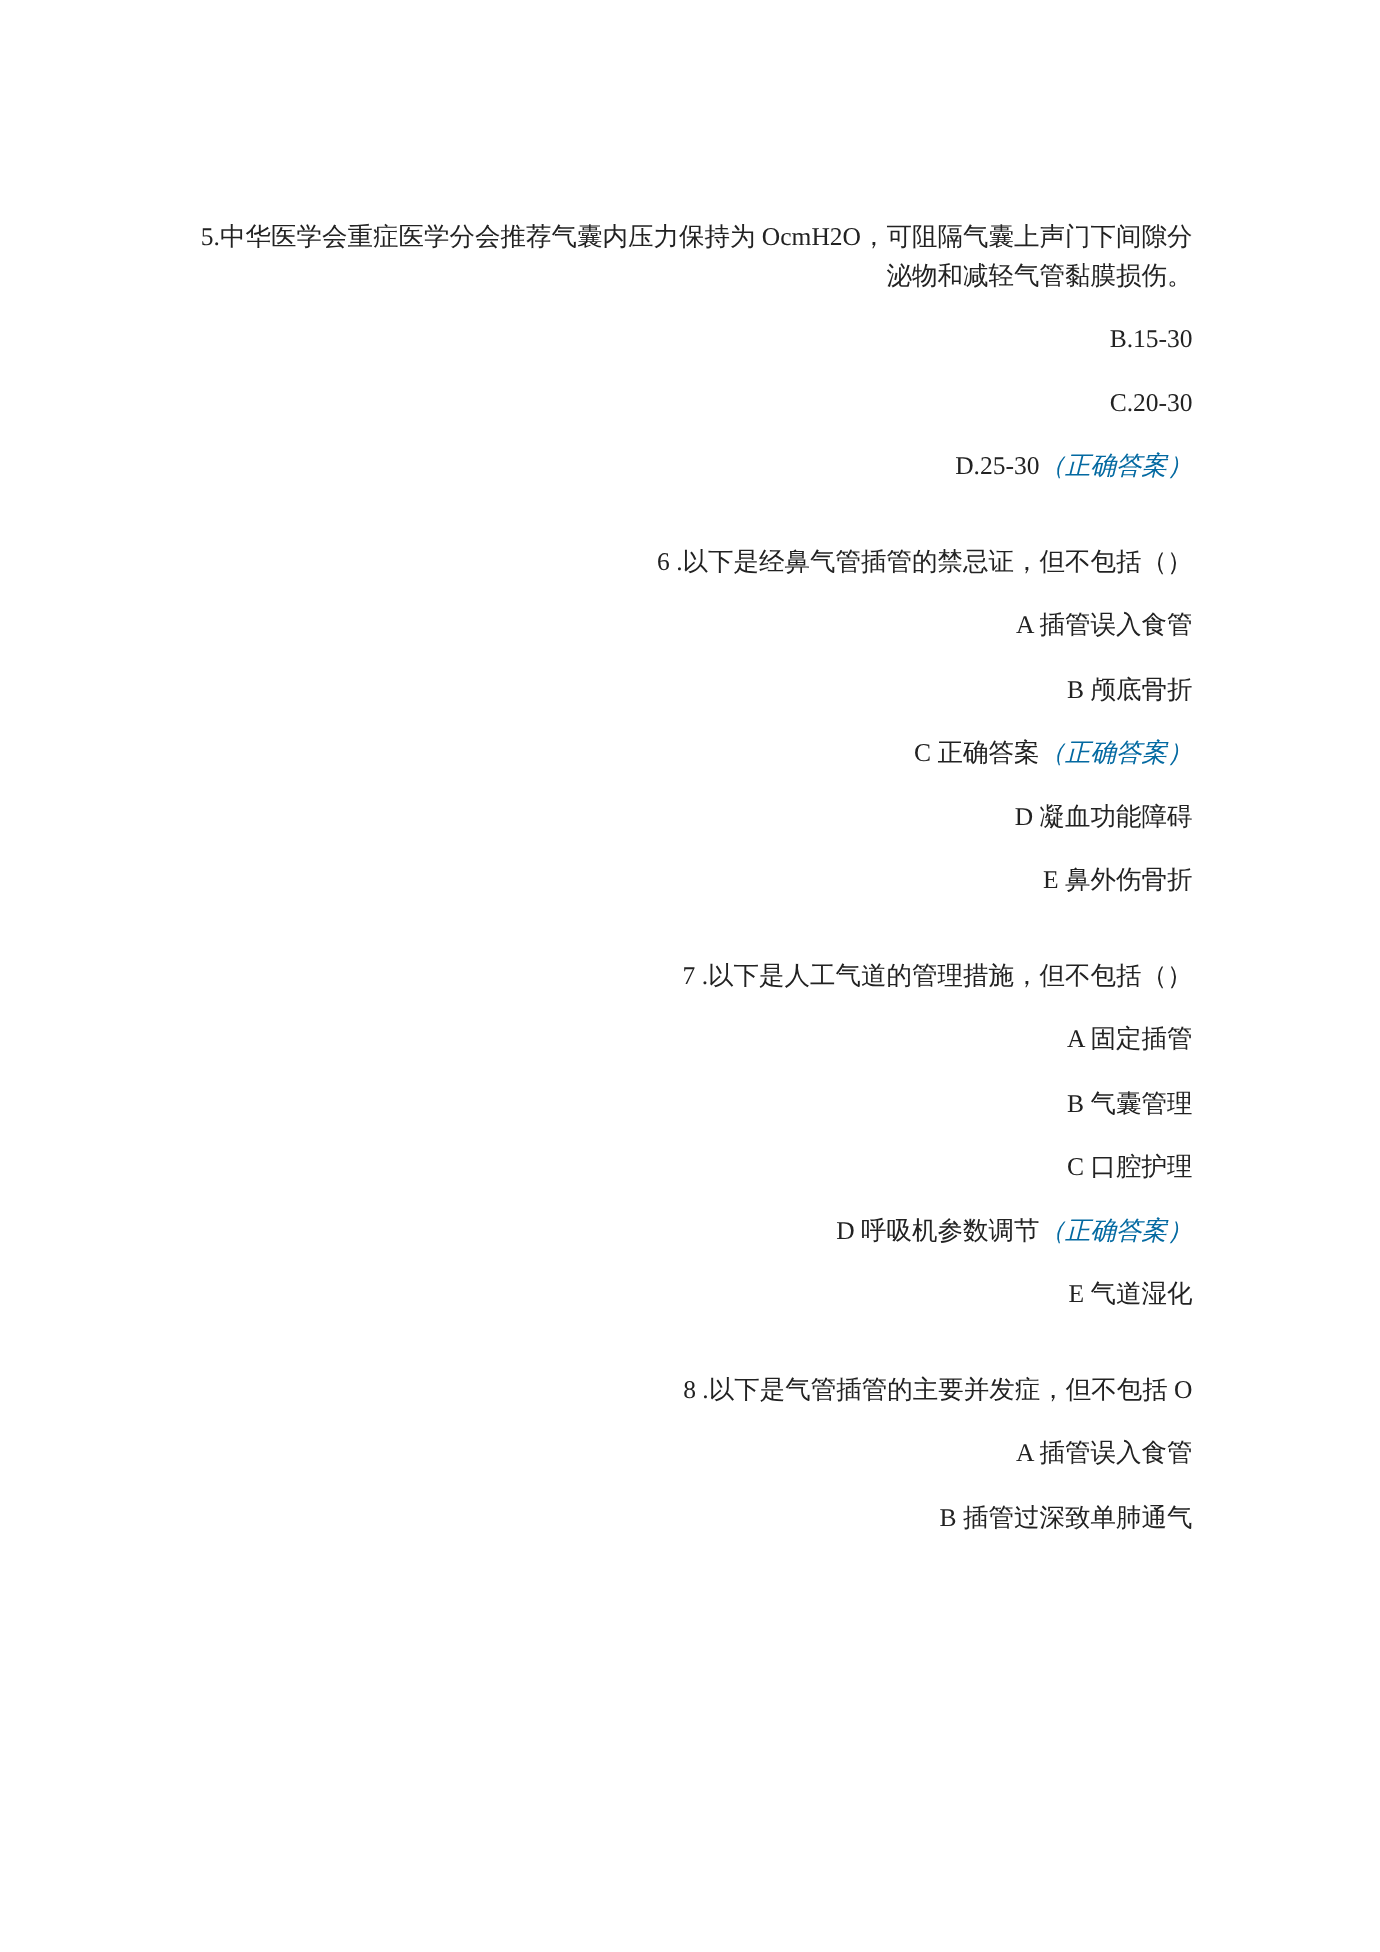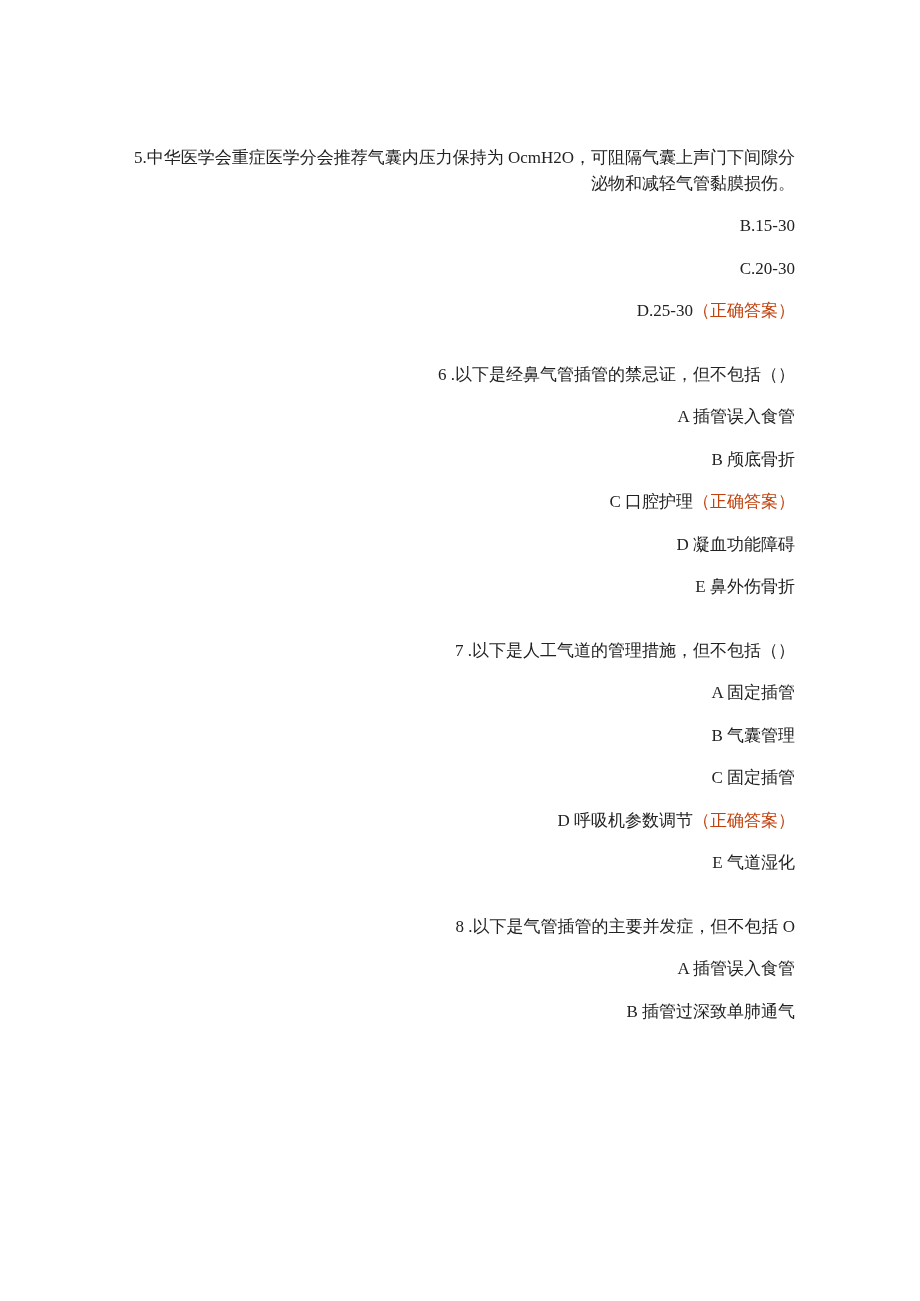--- a/index.html
+++ b/index.html
@@ -18,21 +18,22 @@
     line-height: 1.5;
   }
   .block {
     margin-bottom: 38px;
     text-align: right;
   }
   .line {
     margin-bottom: 17px;
   }
   .correct {
-    color: #c2410c;
+    color: #0369a1;
+    font-style: italic;
   }
 </style>
 </head>
 <body>
 
 <div class="page">
 
   <div class="block">
     <div class="line">
       <span>5.</span><span>中华医学会重症医学分会推荐气囊内压力保持为 OcmH2O，可阻隔气囊上声门下间隙分泌物和减轻气管黏膜损伤。</span>
@@ -52,42 +53,42 @@
     <div class="line">
       <span>6 .</span><span>以下是经鼻气管插管的禁忌证，但不包括（）</span>
     </div>
     <div class="line">
       <span>A 插管误入食管</span>
     </div>
     <div class="line">
       <span>B 颅底骨折</span>
     </div>
     <div class="line">
-      <span>C 口腔护理</span><span class="correct">（正确答案）</span>
+      <span>C 正确答案</span><span class="correct">（正确答案）</span>
     </div>
     <div class="line">
       <span>D 凝血功能障碍</span>
     </div>
     <div class="line">
       <span>E 鼻外伤骨折</span>
     </div>
   </div>
 
   <div class="block">
     <div class="line">
       <span>7 .</span><span>以下是人工气道的管理措施，但不包括（）</span>
     </div>
     <div class="line">
       <span>A 固定插管</span>
     </div>
     <div class="line">
       <span>B 气囊管理</span>
     </div>
     <div class="line">
-      <span>C 固定插管</span>
+      <span>C 口腔护理</span>
     </div>
     <div class="line">
       <span>D 呼吸机参数调节</span><span class="correct">（正确答案）</span>
     </div>
     <div class="line">
       <span>E 气道湿化</span>
     </div>
   </div>
 
   <div class="block">

